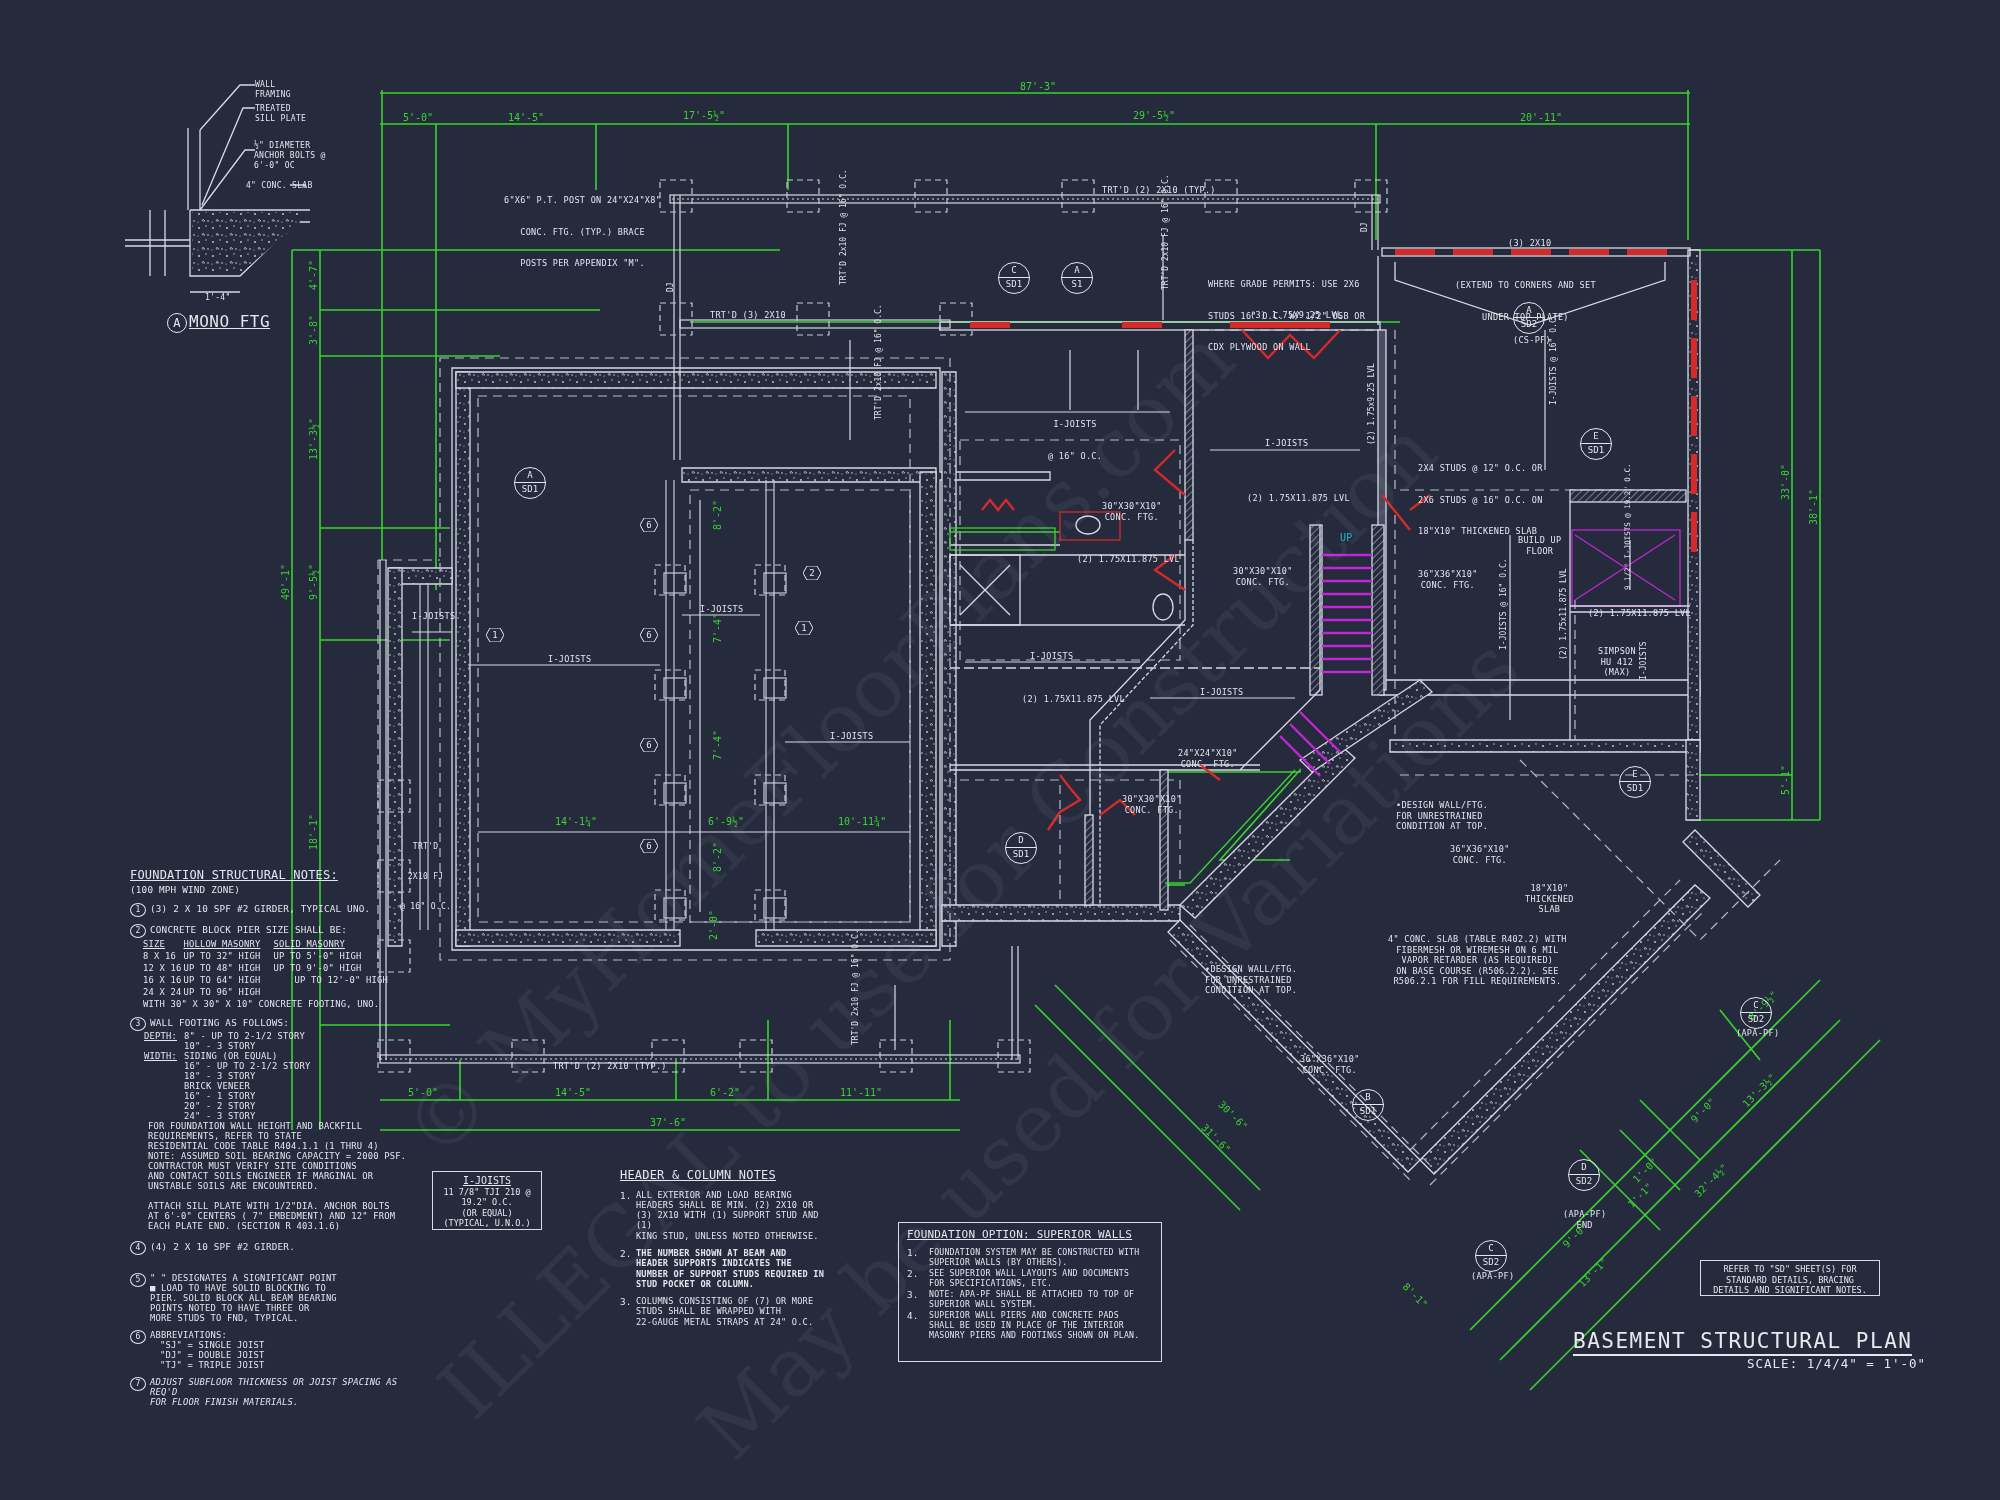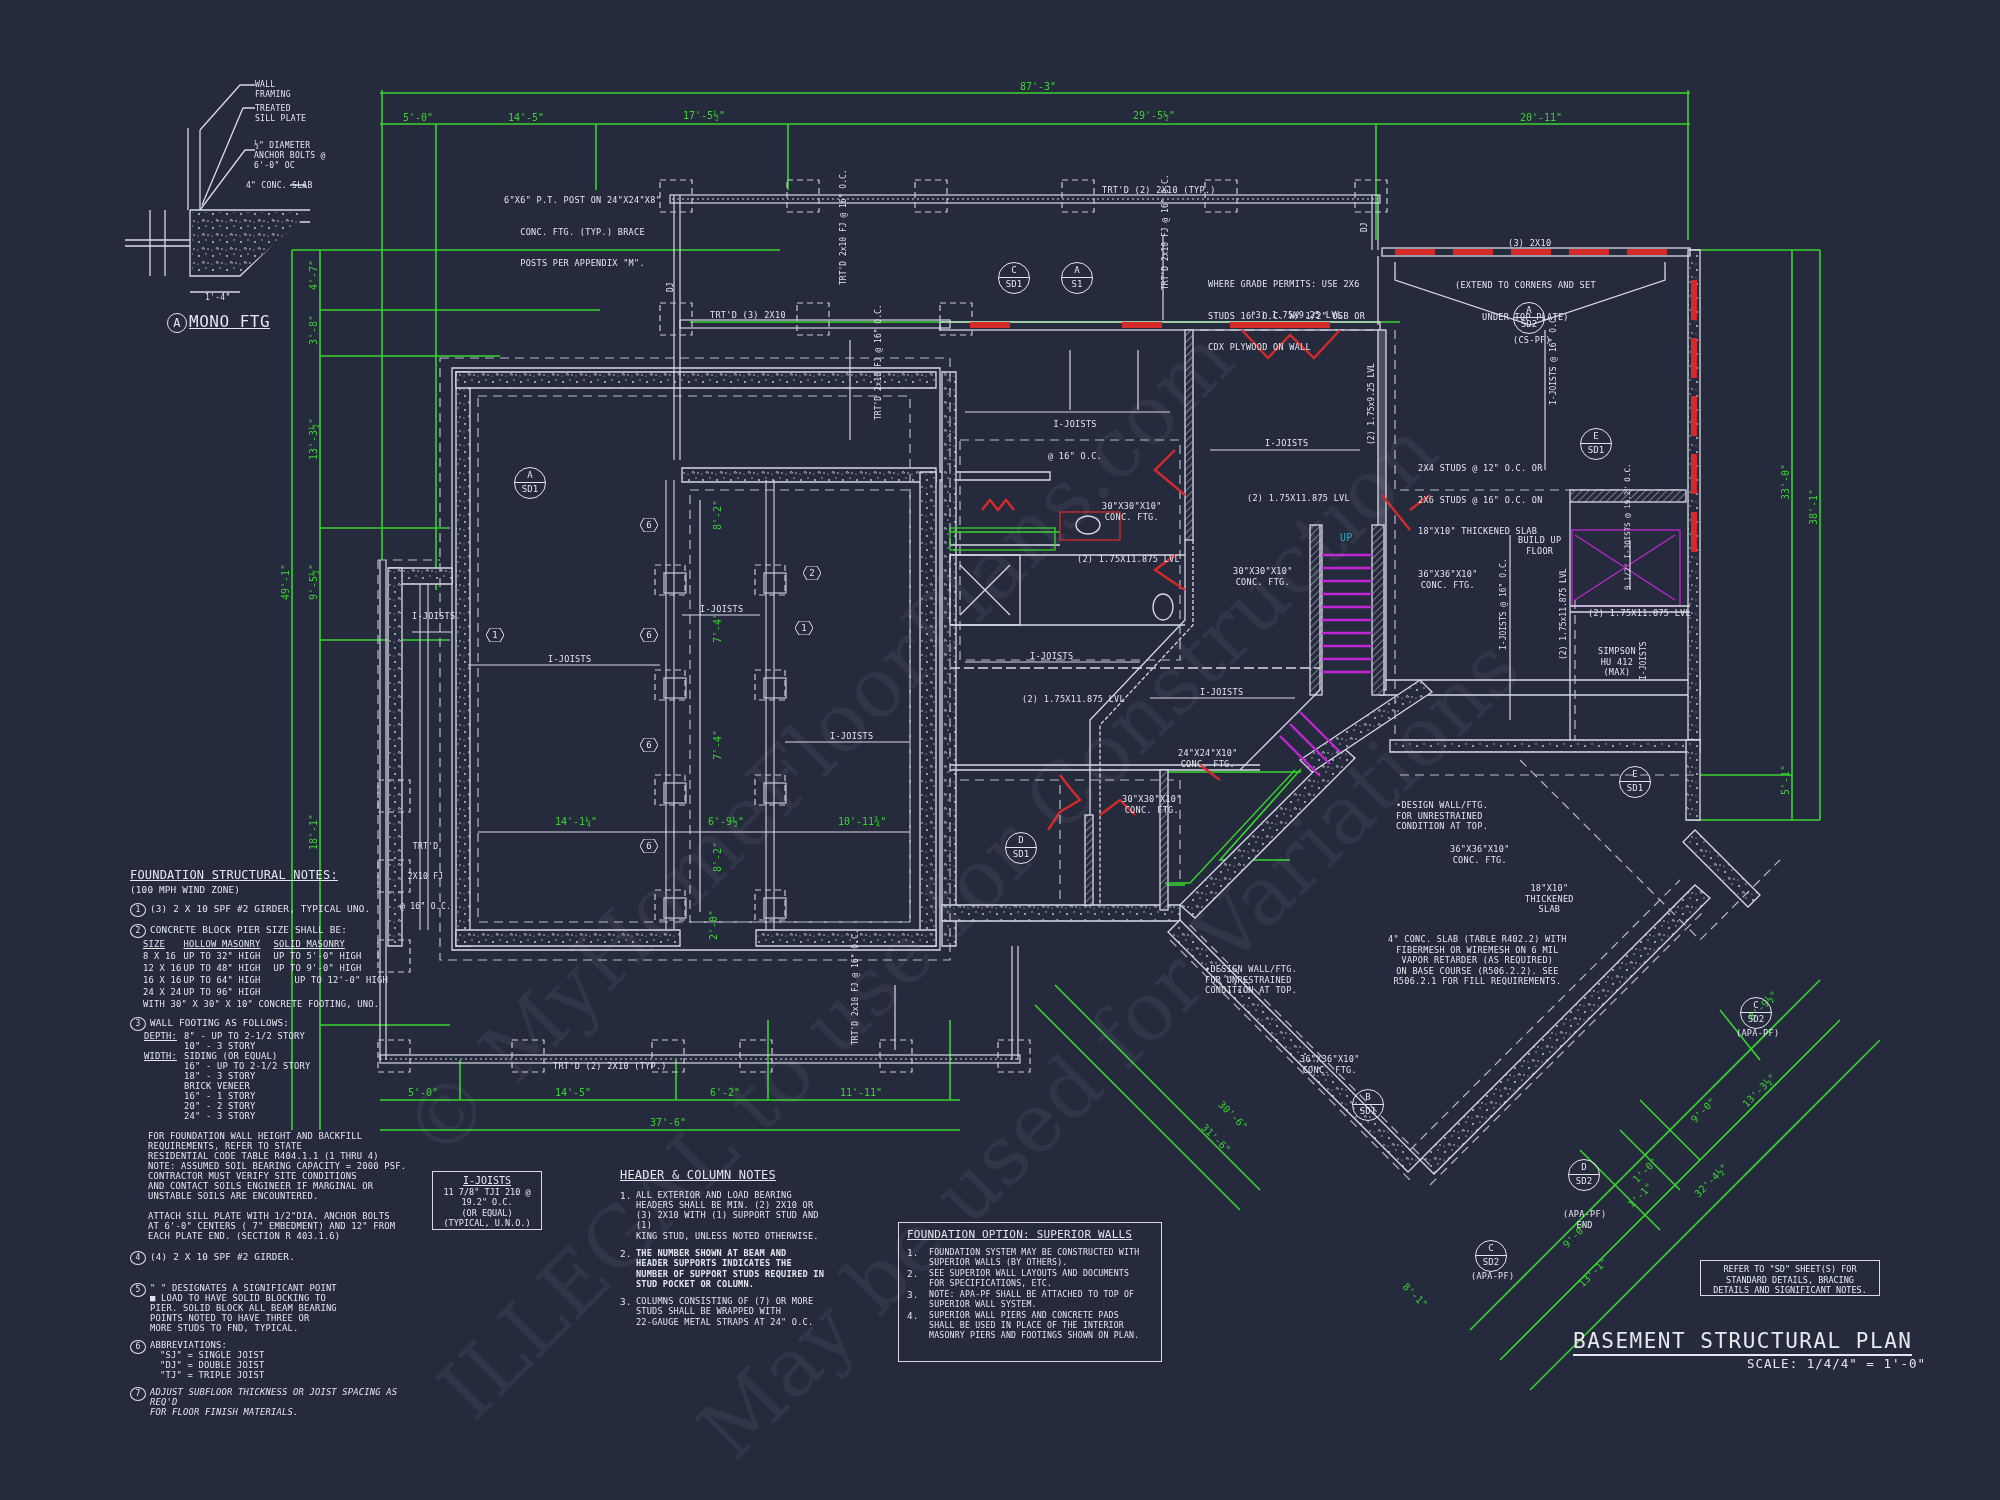--- a/index.html
+++ b/index.html
@@ -605,21 +605,21 @@
         <span style="width:40px;text-decoration:underline;">WIDTH:</span>
         <span>SIDING (OR EQUAL)</span>
       </div>
     <div style="padding-left:40px;">16" - UP TO 2-1/2 STORY</div>
     <div style="padding-left:40px;">18" - 3 STORY</div>
     <div style="padding-left:40px;">BRICK VENEER</div>
     <div style="padding-left:40px;">16" - 1 STORY</div>
     <div style="padding-left:40px;">20" - 2 STORY</div>
     <div style="padding-left:40px;">24" - 3 STORY</div>
   </div>
-  <div class="ind" style="margin-top:10px;font-size:8.8px;line-height:10px;">
+  <div class="ind" style="font-size:8.8px;line-height:10px;">
     <div>FOR FOUNDATION WALL HEIGHT AND BACKFILL</div>
     <div>REQUIREMENTS, REFER TO STATE</div>
     <div>RESIDENTIAL CODE TABLE R404.1.1 (1 THRU 4)</div>
     <div>NOTE: ASSUMED SOIL BEARING CAPACITY = 2000 PSF.</div>
     <div>CONTRACTOR MUST VERIFY SITE CONDITIONS</div>
     <div>AND CONTACT SOILS ENGINEER IF MARGINAL OR</div>
     <div>UNSTABLE SOILS ARE ENCOUNTERED.</div>
   </div>
   <div class="ind" style="margin-top:10px;font-size:8.8px;line-height:10px;">
     <div>ATTACH SILL PLATE WITH 1/2"dia. ANCHOR BOLTS</div>

